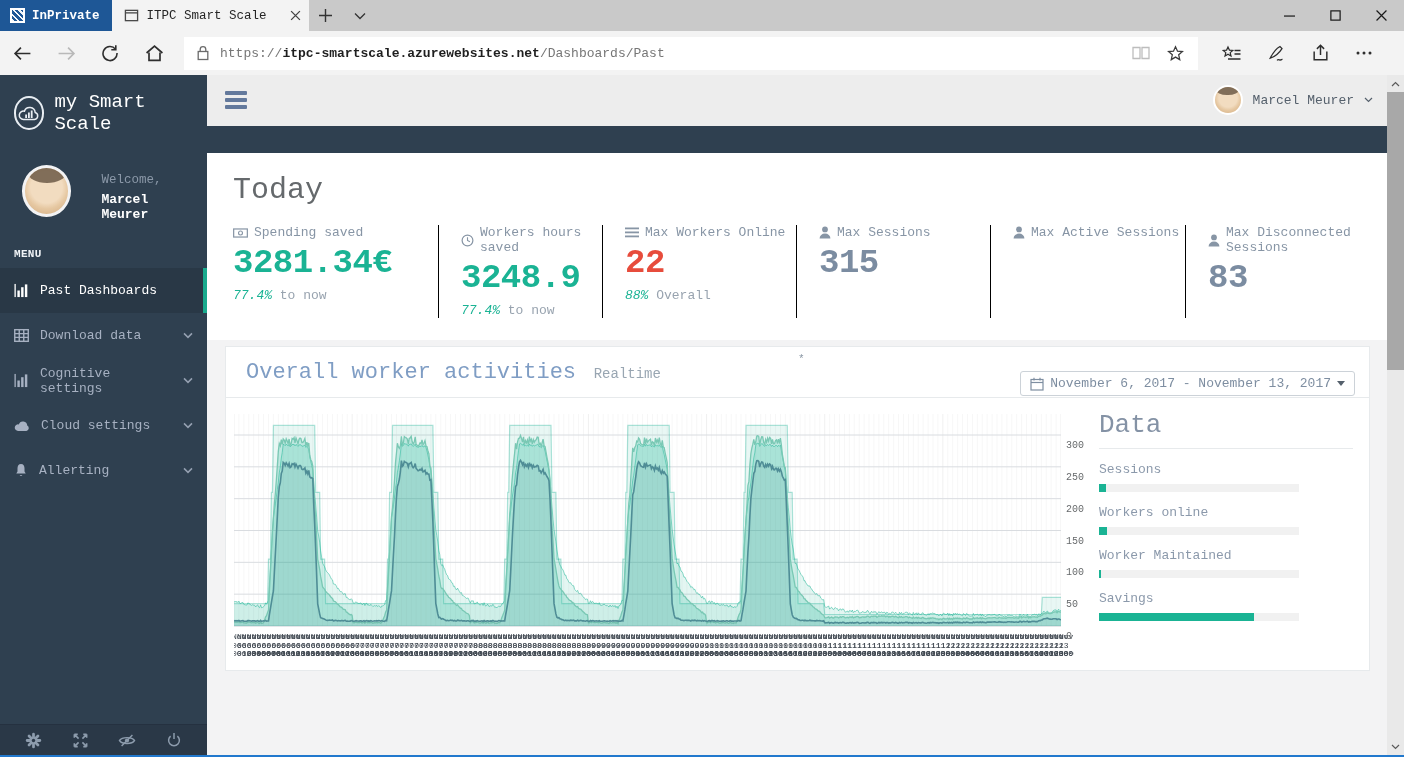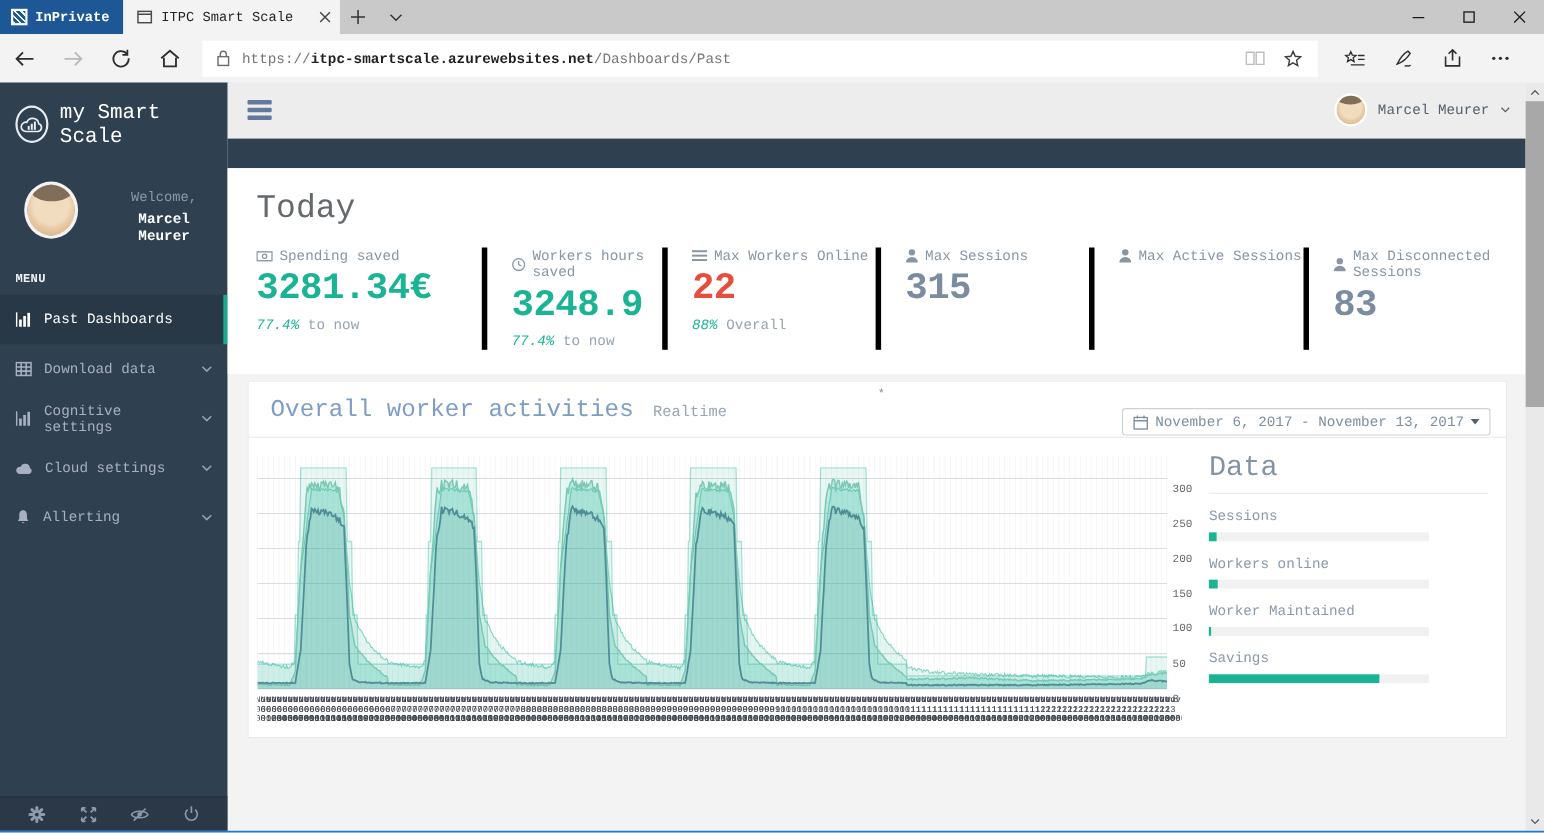--- a/index.html
+++ b/index.html
@@ -26,21 +26,21 @@
   .ab-icon { width:34px; height:30px; display:flex; align-items:center; justify-content:center; }
   .tb-right { display:flex; margin-left:12px; }
   .tb-right .nav-btn { width:44px; }
 
   
   #page { position:absolute; left:0; top:75px; width:1387px; height:680px; }
   
   #sidebar { position:absolute; left:0; top:0; width:207px; height:680px; background:#2f4050; color:#a7b1c2; }
   .brand { display:flex; align-items:center; gap:10px; padding:16px 12px 14px 14px; color:#fff; font-size:19px; }
   .brand-icon { width:34px; height:34px; border:2px solid #e8edf2; border-radius:50%; display:flex; align-items:center; justify-content:center; }
-  .profile { display:flex; align-items:flex-start; gap:30px; padding:16px 10px 10px 22px;text-align:center; }
+  .profile { display:flex; align-items:flex-start; gap:30px; padding:16px 10px 10px 22px; }
   .avatar { width:52px; height:52px; border-radius:50%; border:3px solid #f3f3f4;
      background: radial-gradient(circle at 50% 42%, #f2dcc0 0 46%, #e6c8a2 62%, #cfa87c 100%); position:relative; overflow:hidden; }
   .avatar::before { content:""; position:absolute; left:6%; top:-12%; width:88%; height:44%; border-radius:50%; background:#6d5a47; opacity:.85; }
   .welcome { font-size:12.5px; color:#8b98a8; margin-top:8px; }
   .uname { font-size:13px; color:#fff; font-weight:bold; margin-top:5px; }
   .menu-label { font-size:11px; font-weight:bold; color:#f0f3f6; padding:16px 0 8px 14px; letter-spacing:.3px; }
   .nav-item { position:relative; display:flex; align-items:center; gap:11px; height:45px; padding:0 14px; font-size:13px; color:#a7b1c2; cursor:default; }
   .nav-item.active { background:#293846; color:#fff; }
   .nav-item.active::after { content:""; position:absolute; right:0; top:0; width:4px; height:100%; background:#19aa8d; }
   .nav-item .chev { margin-left:auto; opacity:.85; }
@@ -53,21 +53,21 @@
   .hamburger div { height:3.6px; background:#63799c; border-radius:1px; margin-bottom:3.4px; }
   .topbar-user { position:absolute; right:14px; top:10px; display:flex; align-items:center; gap:10px; font-size:13px; color:#55606c; }
   .avatar-sm { width:30px; height:30px; border:2px solid #fff; }
   #navstrip { position:absolute; left:207px; top:51px; width:1180px; height:27px; background:#2f4050; }
 
   
   #content { position:absolute; left:207px; top:78px; width:1180px; height:602px; background:#f3f3f4; }
   #stats-panel { background:#fff; padding:20px 0 22px 26px; }
   .today-title { font-size:30px; font-weight:300; color:#65696c; }
   #stats-row { display:flex; margin-top:18px; }
-  .stat { padding-left:22px; border-left:5px solid #000000; }
+  .stat { padding-left:22px; border-left:1px solid #000000; }
   .stat:nth-child(1){ flex:0 0 205px; padding-left:0; border-left:none; }
   .stat:nth-child(2){ flex:0 0 164px; }
   .stat:nth-child(3){ flex:0 0 194px; }
   .stat:nth-child(4){ flex:0 0 194px; }
   .stat:nth-child(5){ flex:0 0 195px; }
   .stat:nth-child(6){ flex:1; }
   .stat-label { font-size:13px; color:#8795a5; display:flex; align-items:center; gap:6px; }
   .stat-value { font-size:34px; font-weight:700; margin-top:4px; letter-spacing:-.5px; }
   .stat-sub { font-size:13px; color:#98a3af; margin-top:6px; }
   .stat-sub i { color:#1ab394; font-style:italic; }

